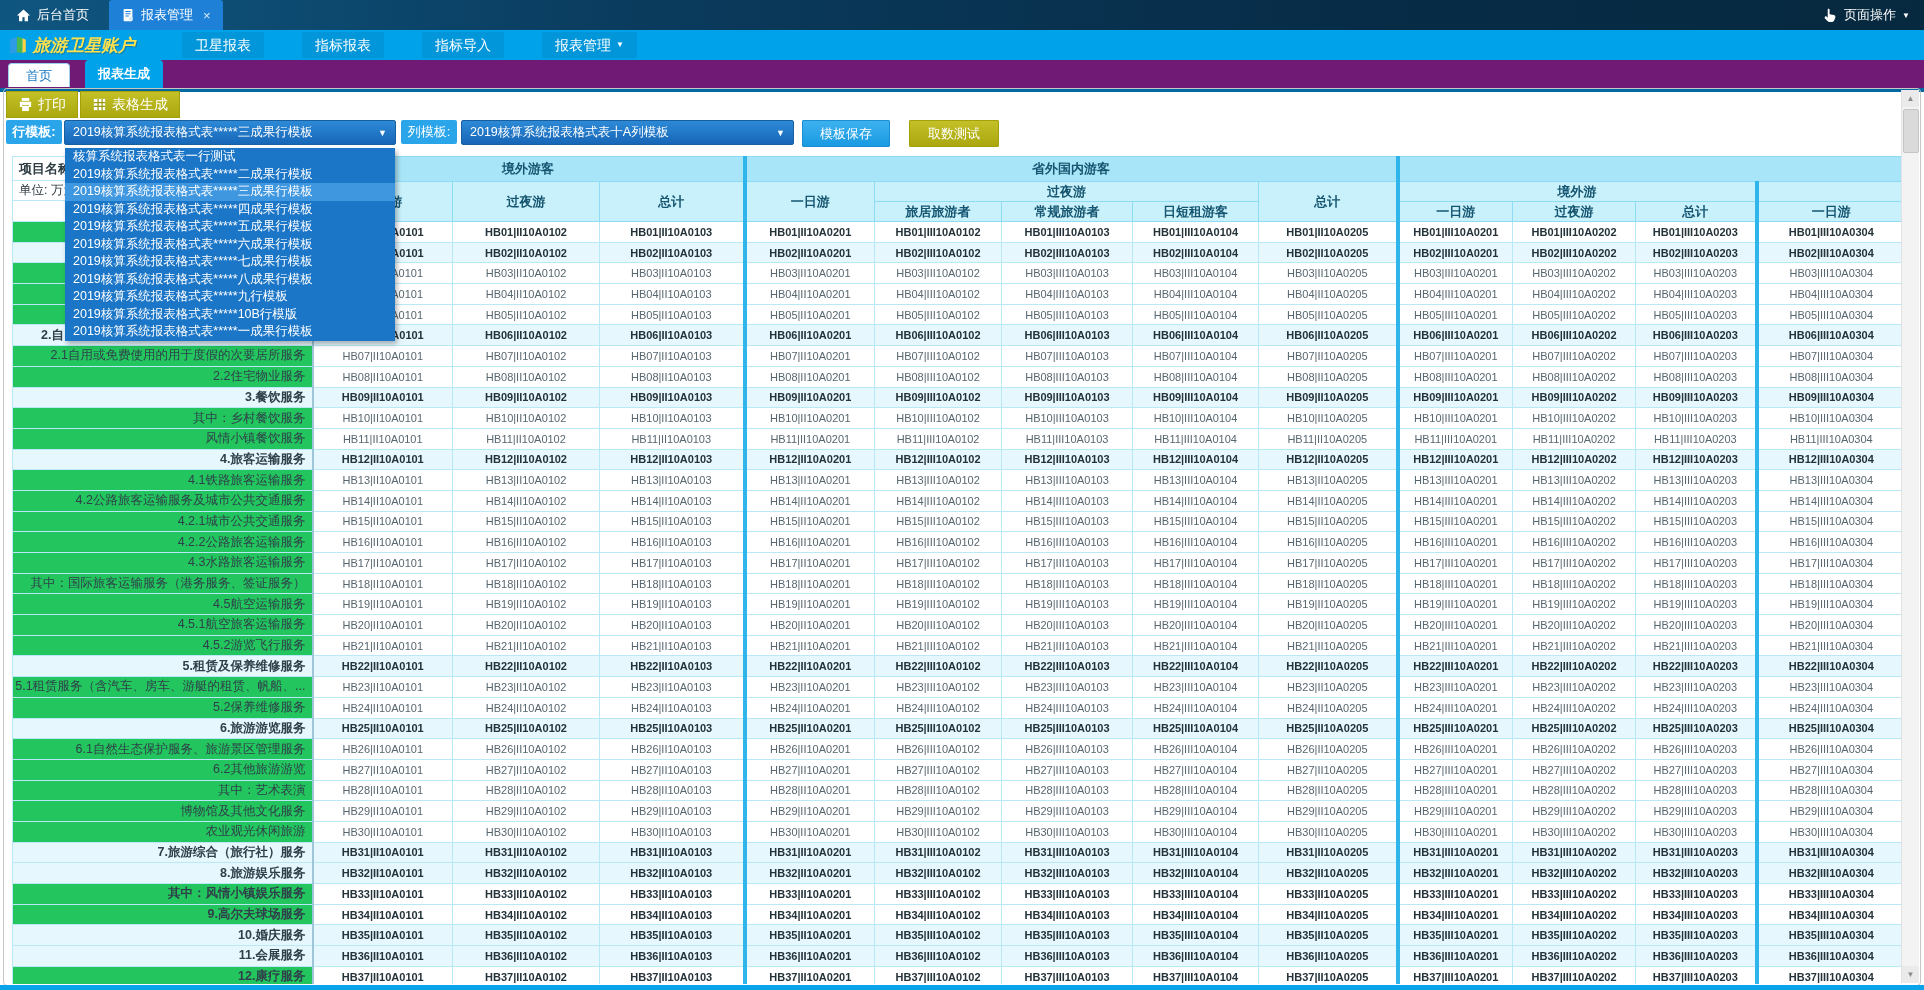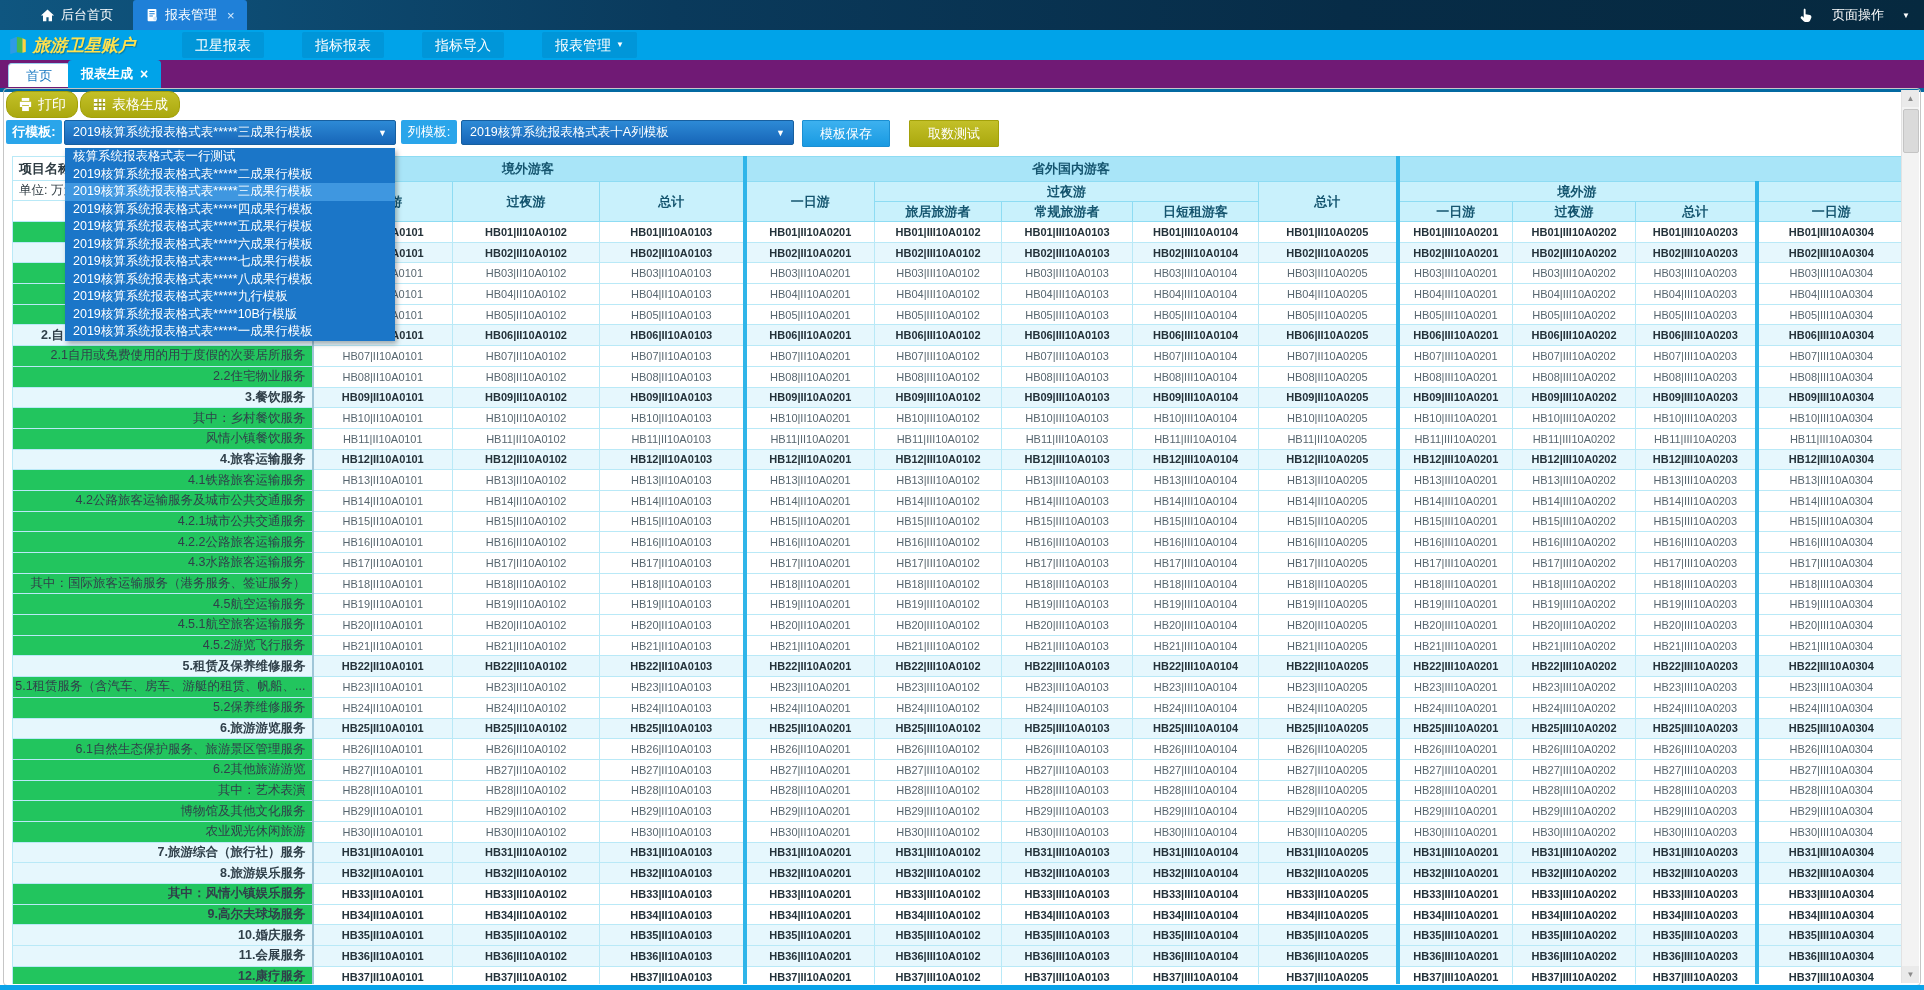--- a/index.html
+++ b/index.html
@@ -5,53 +5,53 @@
   html,body{margin:0;padding:0;}
   body{width:1924px;height:990px;overflow:hidden;background:#fff;
        font-family:"Liberation Sans","DejaVu Sans",sans-serif;position:relative;}
   .icon{display:inline-flex;align-items:center;justify-content:center;}
   .icon svg{display:block;}
 
   
   .topbar{position:absolute;left:0;top:0;width:1924px;height:30px;
     background:linear-gradient(90deg,#0f5680 0%,#0a3a5c 35%,#072c47 70%,#06293f 100%);
     display:flex;align-items:center;color:#fff;font-size:13px;}
-  .tb-home{display:flex;align-items:center;gap:6px;padding:0 16px;height:30px;cursor:pointer;margin-left:24px;}
+  .tb-home{display:flex;align-items:center;gap:6px;padding:0 16px;height:30px;cursor:pointer;}
   .tb-tab{display:flex;align-items:center;gap:6px;padding:0 12px;height:30px;margin-left:4px;
     background:#1f80d8;border-radius:3px 3px 0 0;}
   .tb-close{color:#d6eafc;font-size:13px;margin-left:4px;}
-  .tb-right{margin-left:auto;display:flex;align-items:center;gap:18px;padding-right:14px;}
+  .tb-right{margin-left:auto;display:flex;align-items:center;gap:6px;padding-right:14px;}
   .caret{font-size:8px;color:#fff;}
 
   
   .menubar{position:absolute;left:0;top:30px;width:1924px;height:30px;background:#00a3e9;
     display:flex;align-items:center;color:#fff;gap:36px;}
   .brand{display:flex;align-items:center;gap:5px;padding:0 10px 0 8px;font-size:17px;font-weight:bold;
     color:#ffe14d;text-shadow:1px 1px 1px rgba(0,0,0,.25);font-style:italic;}
   .mitem{height:26px;line-height:26px;margin:2px 1px;padding:0 13px;font-size:14px;
     background:rgba(0,40,80,0.10);border-radius:2px;display:flex;align-items:center;gap:5px;cursor:pointer;}
 
   
   .tabstrip{position:absolute;left:0;top:60px;width:1924px;height:28px;background:#701a75;
     border-bottom:4px solid #0369a1;}
   .tab-home{position:absolute;left:8px;top:3px;height:23px;line-height:23px;padding:0 17px;
     background:#fff;border:1px solid #9ccfee;border-bottom:none;border-radius:4px 4px 0 0;
     color:#1a79c2;font-size:13px;}
-  .tab-active{position:absolute;left:68px;top:0;height:28px;line-height:28px;padding:0 13px;
+  .tab-active{position:absolute;left:85px;top:0;height:28px;line-height:28px;padding:0 13px;
     background:#00a3e9;color:#fff;font-size:13px;font-weight:bold;border-radius:4px 4px 0 0;
-    display:flex;align-items:center;gap:7px;}
+    display:flex;align-items:center;gap:7px;flex-direction:column;}
   .tab-active .x{font-size:14px;font-weight:bold;}
 
   
   .panel-border{position:absolute;left:3px;top:88px;width:1916px;height:896px;
     border:1px solid #c6c6c6;border-radius:4px;pointer-events:none;}
 
   
   .obtn{position:absolute;top:91px;height:25px;background:linear-gradient(#c3c028,#aaa80e);
-    color:#fff;border:1px solid #a3a10a;border-radius:11px;display:flex;align-items:center;gap:5px;
+    color:#fff;border:1px solid #a3a10a;border-radius:0;display:flex;align-items:center;gap:5px;
     padding:0 11px;font-size:14px;cursor:pointer;}
   .btn-print{left:6px;}
   .btn-gen{left:80px;}
 
   
   .chip{position:absolute;top:120px;height:24px;line-height:24px;background:#2aa5ea;color:#fff;
     font-size:13px;padding:0 6px;border-radius:2px;}
   .chip-row{left:6px;width:44px;text-align:center;font-weight:bold;}
   .chip-col{left:401px;width:44px;text-align:center;}
   .select{position:absolute;top:120px;height:23px;background:linear-gradient(#2d8ad6,#1766b8);

